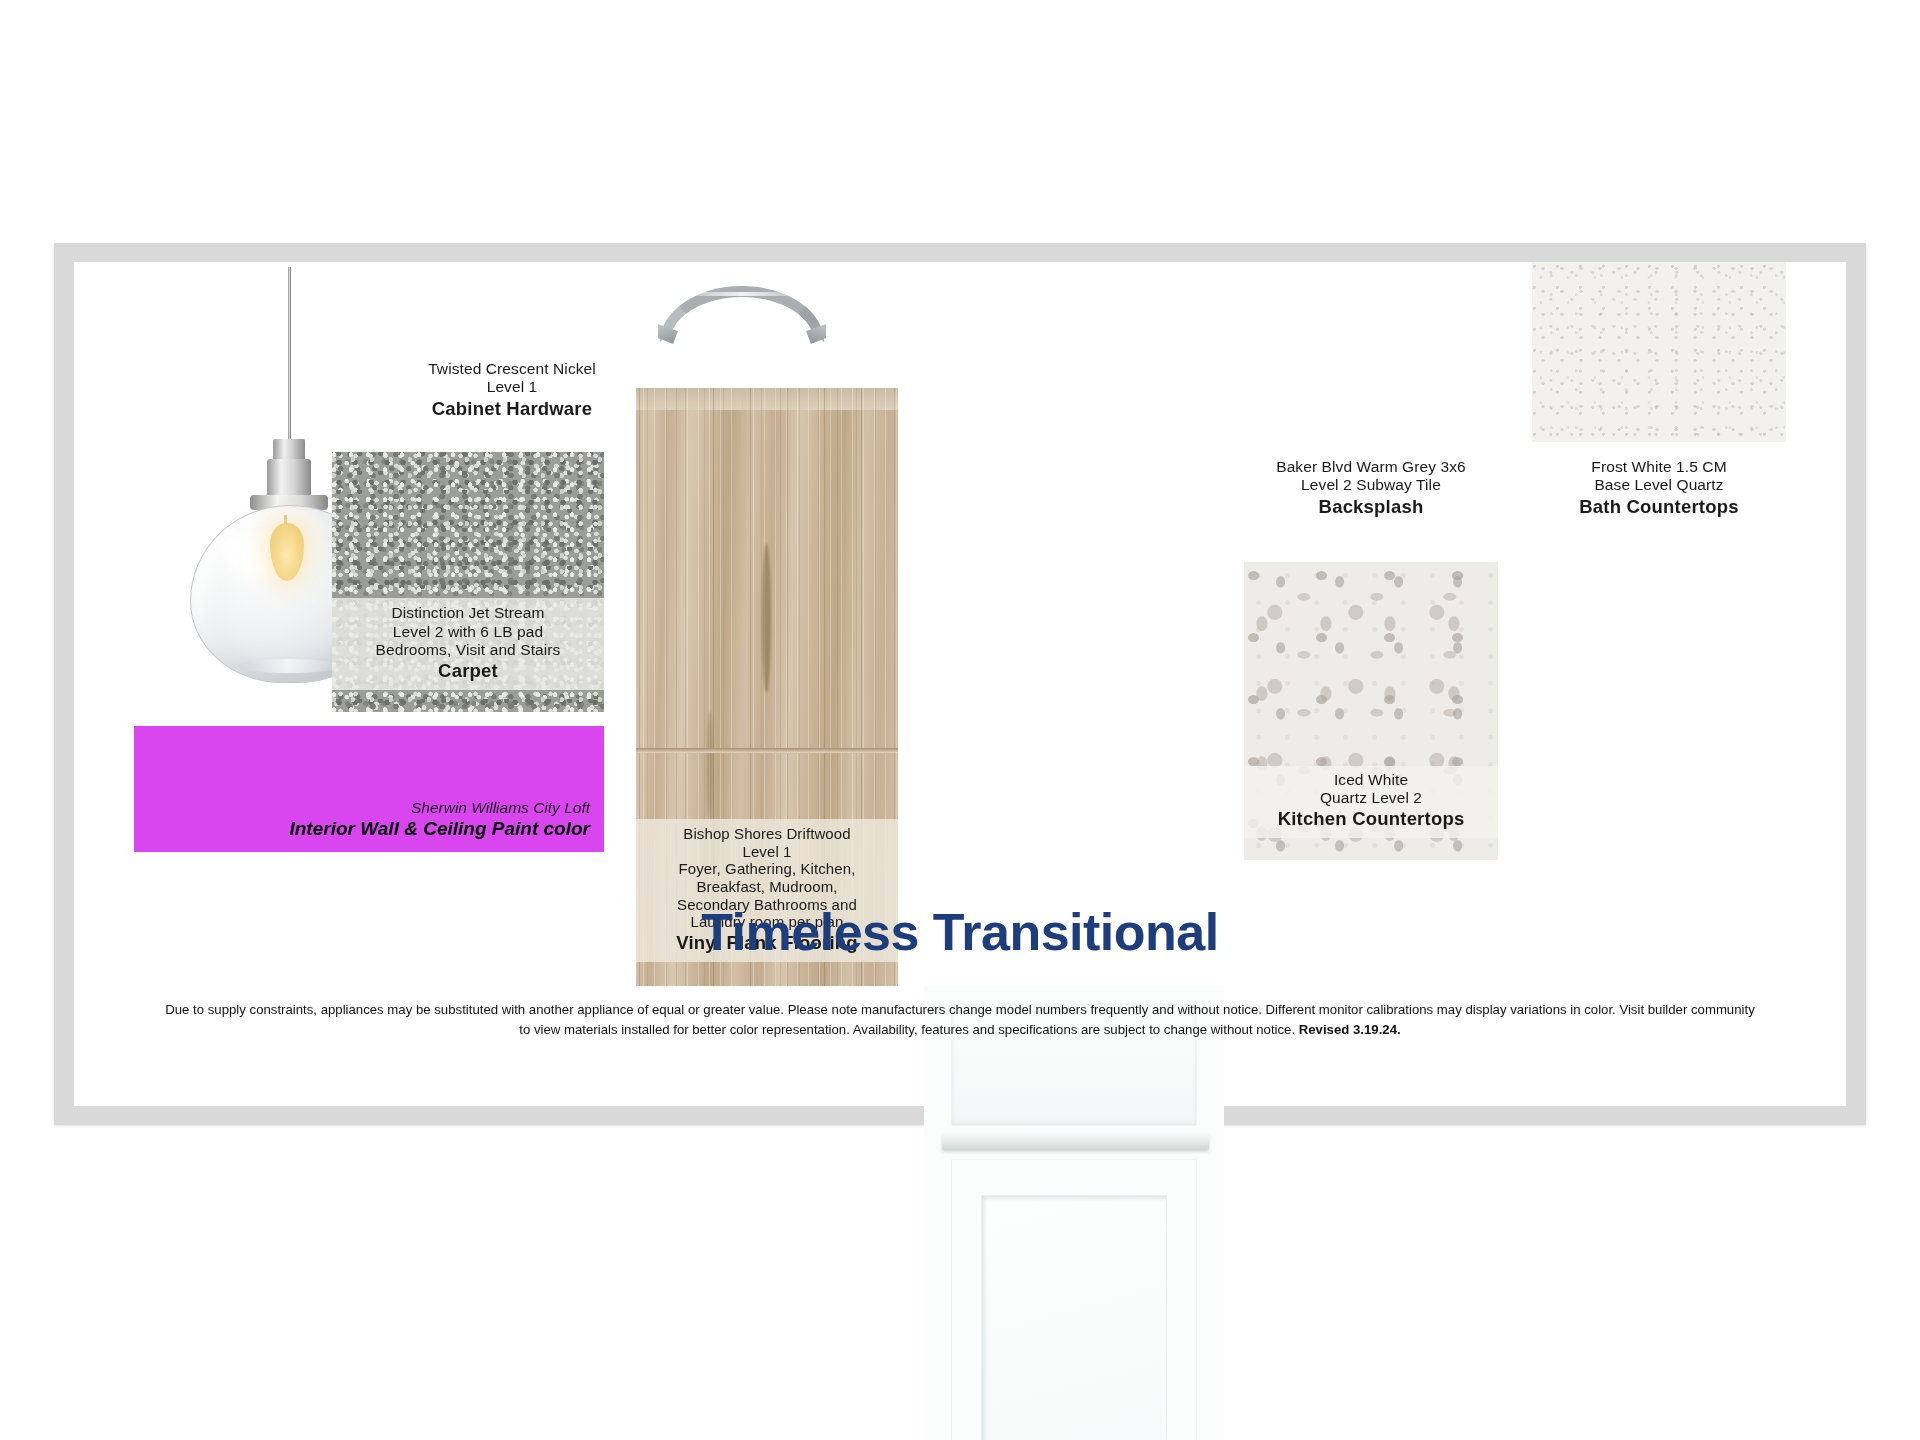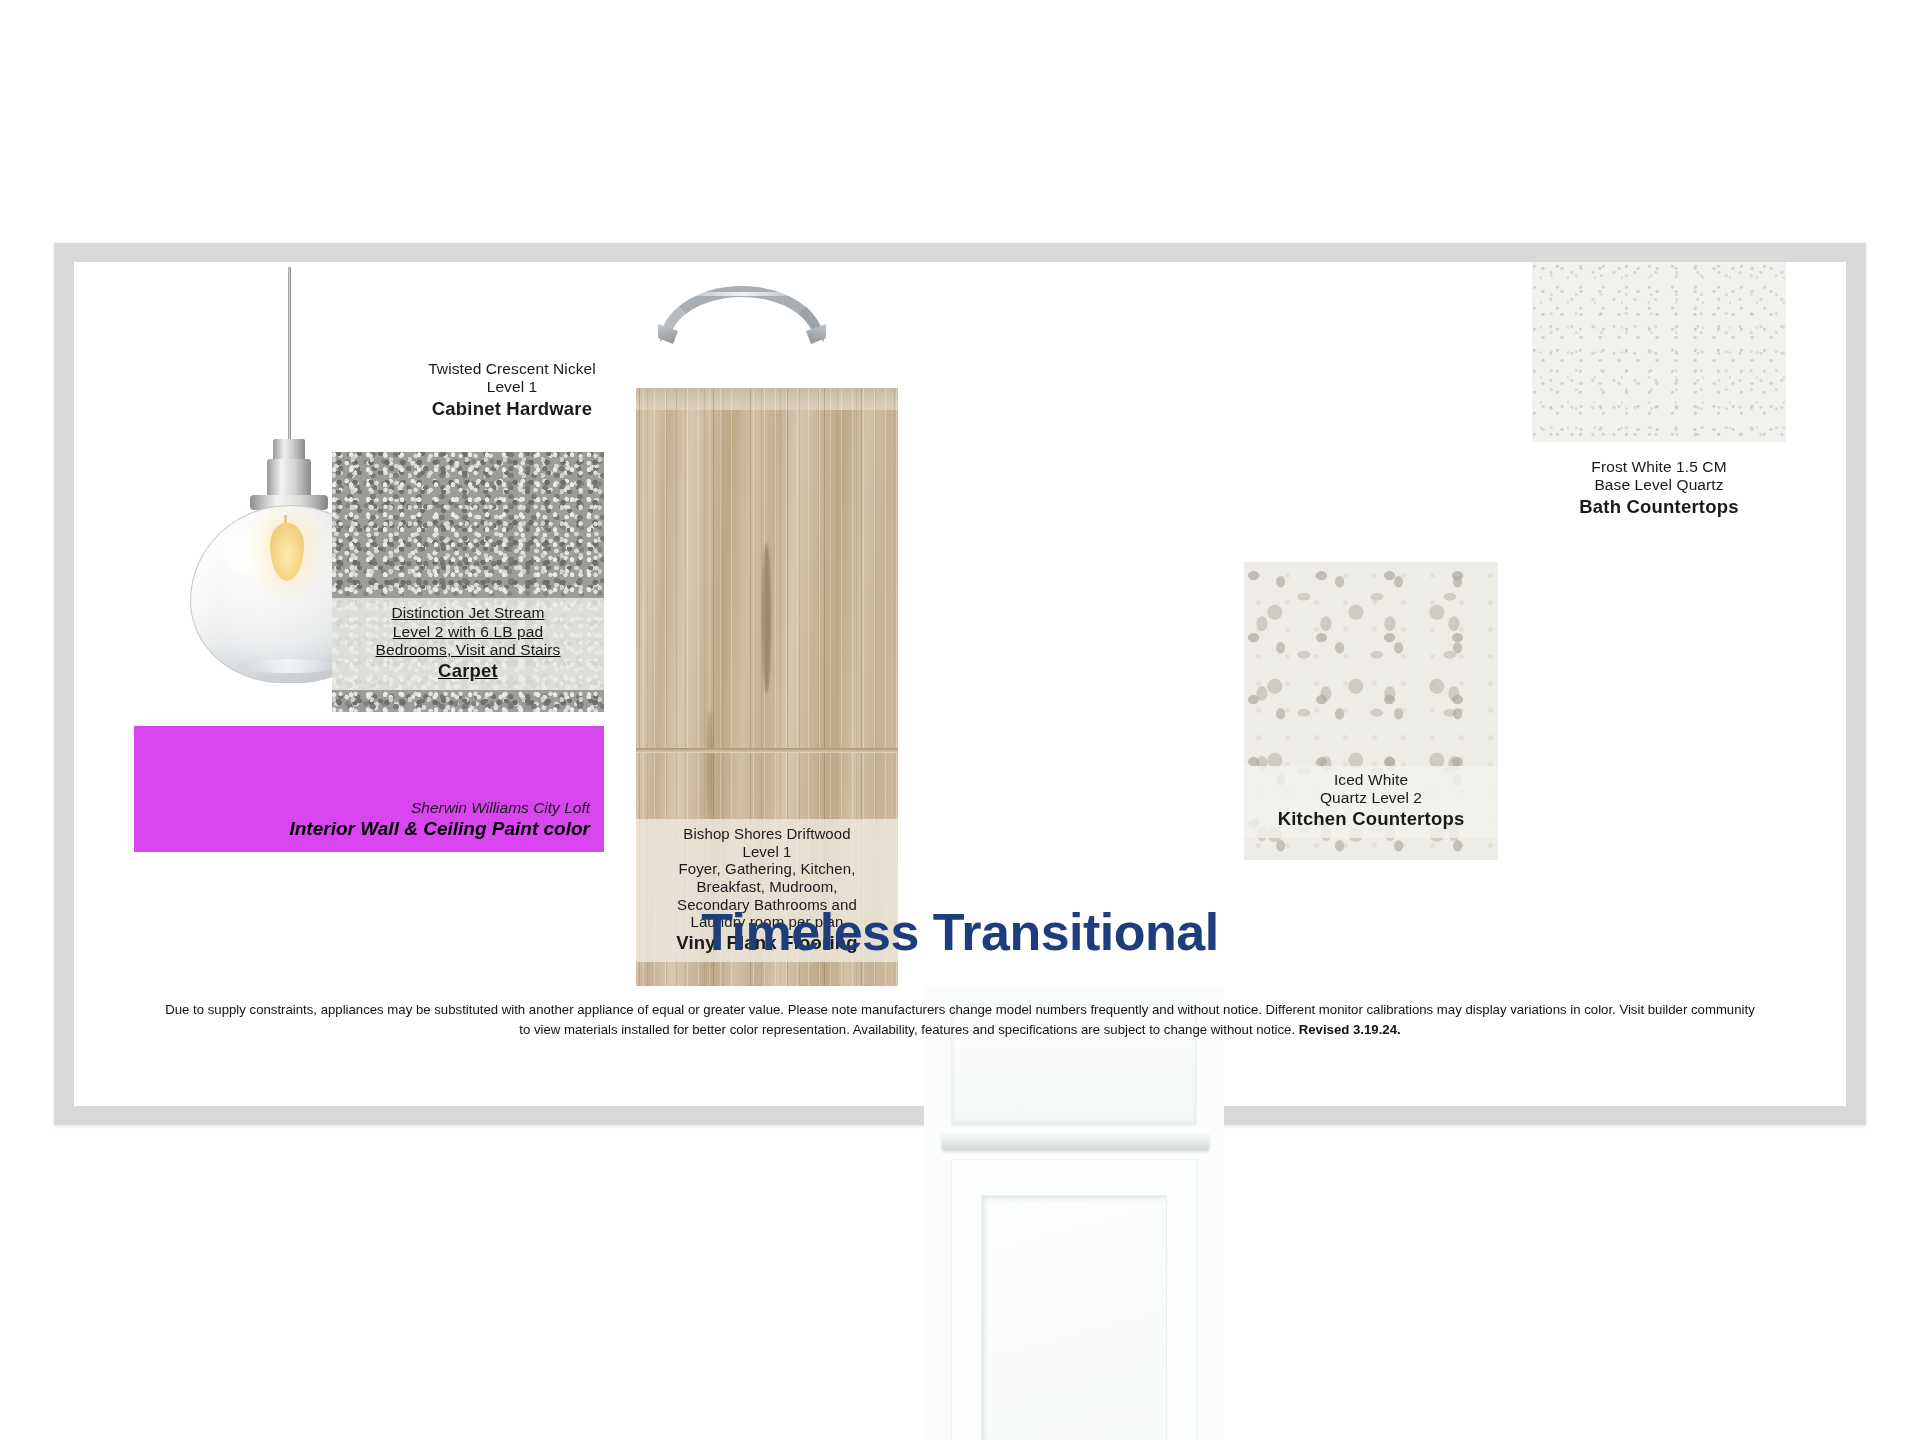--- a/index.html
+++ b/index.html
@@ -89,21 +89,20 @@
       radial-gradient(circle at 67% 62%, #e4e5e1 0 2.1px, transparent 2.5px),
       radial-gradient(circle at 88% 44%, #82857f 0 2.4px, transparent 2.8px),
       radial-gradient(circle at 22% 82%, #d7d9d4 0 2.2px, transparent 2.6px),
       radial-gradient(circle at 52% 88%, #74776f 0 2.5px, transparent 2.9px),
       radial-gradient(circle at 83% 78%, #dcddd8 0 2.3px, transparent 2.7px);
     background-size:17px 15px,21px 19px,15px 17px,23px 21px,19px 16px,16px 20px,22px 18px,18px 22px,20px 17px,17px 19px,24px 20px;
   }
   .carpet-caption-bg{
     position:absolute;left:0;right:0;bottom:22px;padding:6px 4px 8px;
     background:rgba(236,236,232,.82);
-    text-decoration:underline;
   }
 
   
   .plank{
     background:
       linear-gradient(92deg,
         #cbb79c 0%, #d6c4ab 6%, #c6b095 12%, #d9c8b0 20%, #cbb79d 27%,
         #bda887 34%, #d2bfa5 42%, #c4ae92 50%, #d7c6ae 58%, #c9b498 66%,
         #bda988 74%, #d3c1a7 82%, #c6b196 90%, #d0bda2 100%);
     position:relative;
@@ -261,20 +260,25 @@
 
         <div class="cell cab" style="left:850px;top:0;width:300px;height:598px;">
           <div class="cab-drawer"></div>
           <div class="cab-rail"></div>
           <div class="cab-door">
             <div class="cab-panel"></div>
           </div>
 
         </div>
 
+        <div class="caption" style="position:absolute;left:1140px;top:196px;width:314px;">
+          <span class="line">Baker Blvd Warm Grey 3x6</span>
+          <span class="line">Level 2 Subway Tile</span>
+          <span class="bold">Backsplash</span>
+        </div>
 
         <div class="cell frost" style="left:1458px;top:0;width:254px;height:180px;"></div>
         <div class="caption" style="position:absolute;left:1428px;top:196px;width:314px;">
           <span class="line">Frost White 1.5 CM</span>
           <span class="line">Base Level Quartz</span>
           <span class="bold">Bath Countertops</span>
         </div>
 
         <div class="cell iced" style="left:1170px;top:300px;width:254px;height:298px;position:absolute;">
           <div class="iced-cap-bg">

